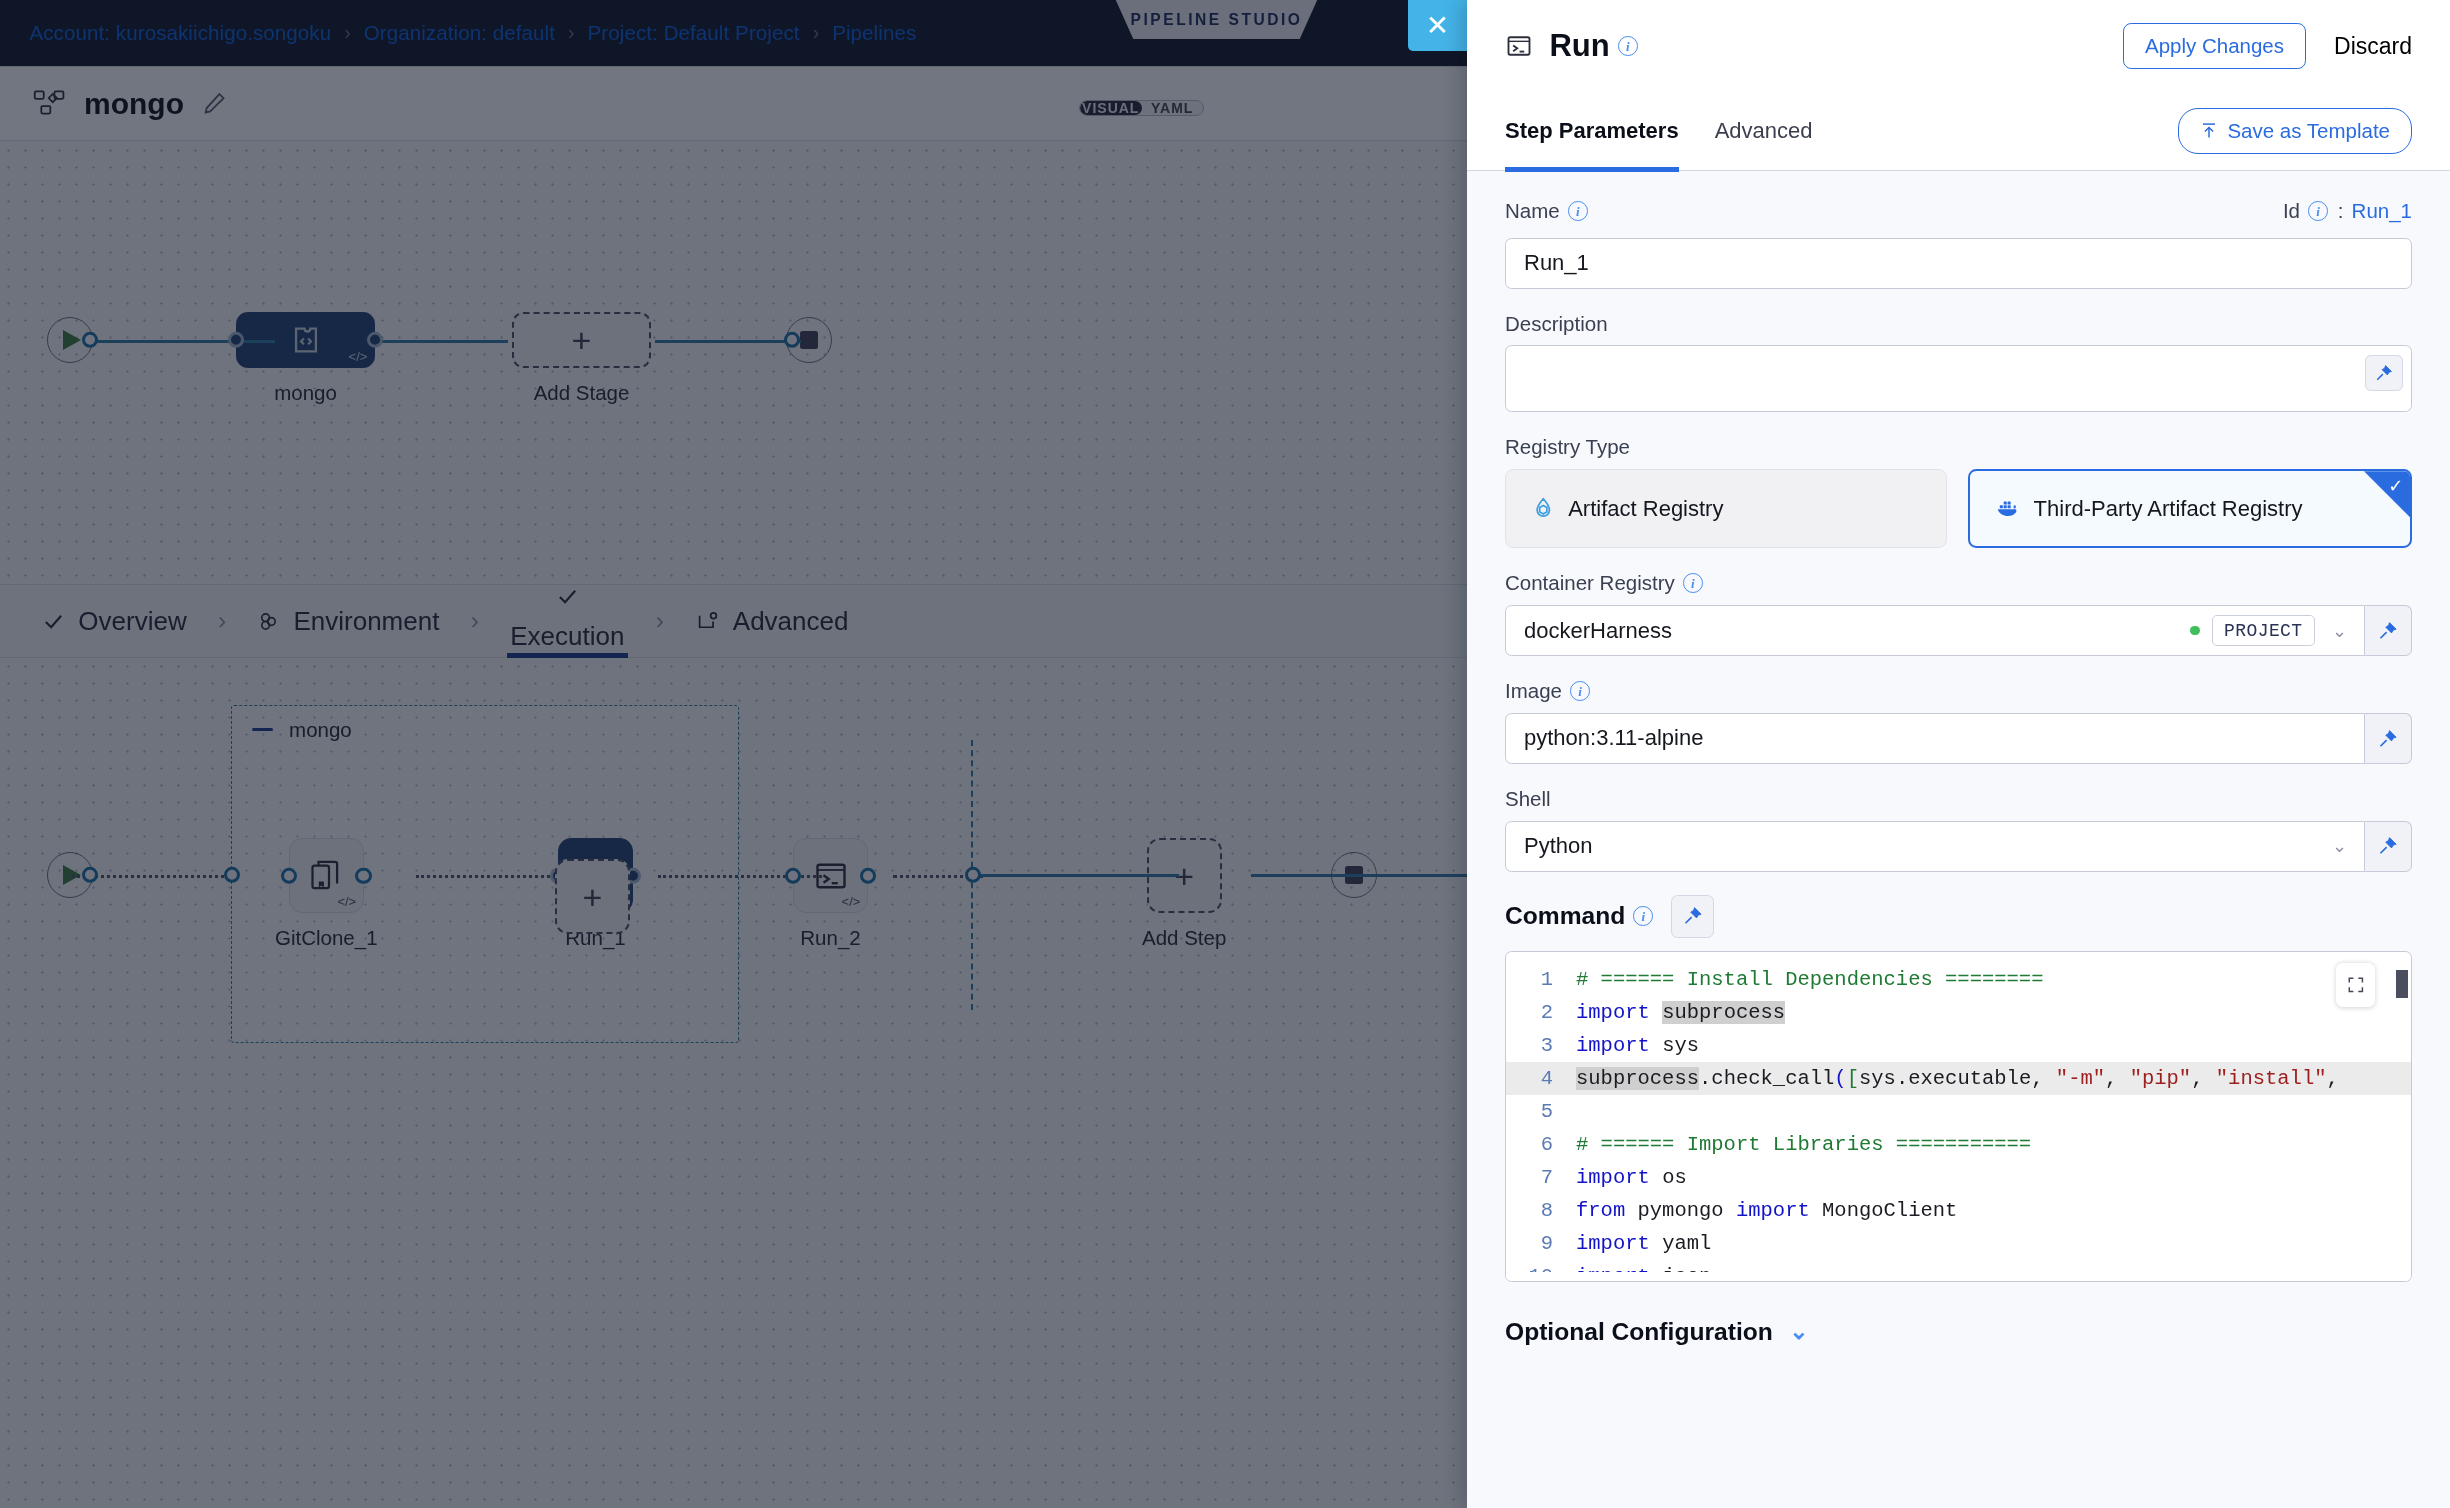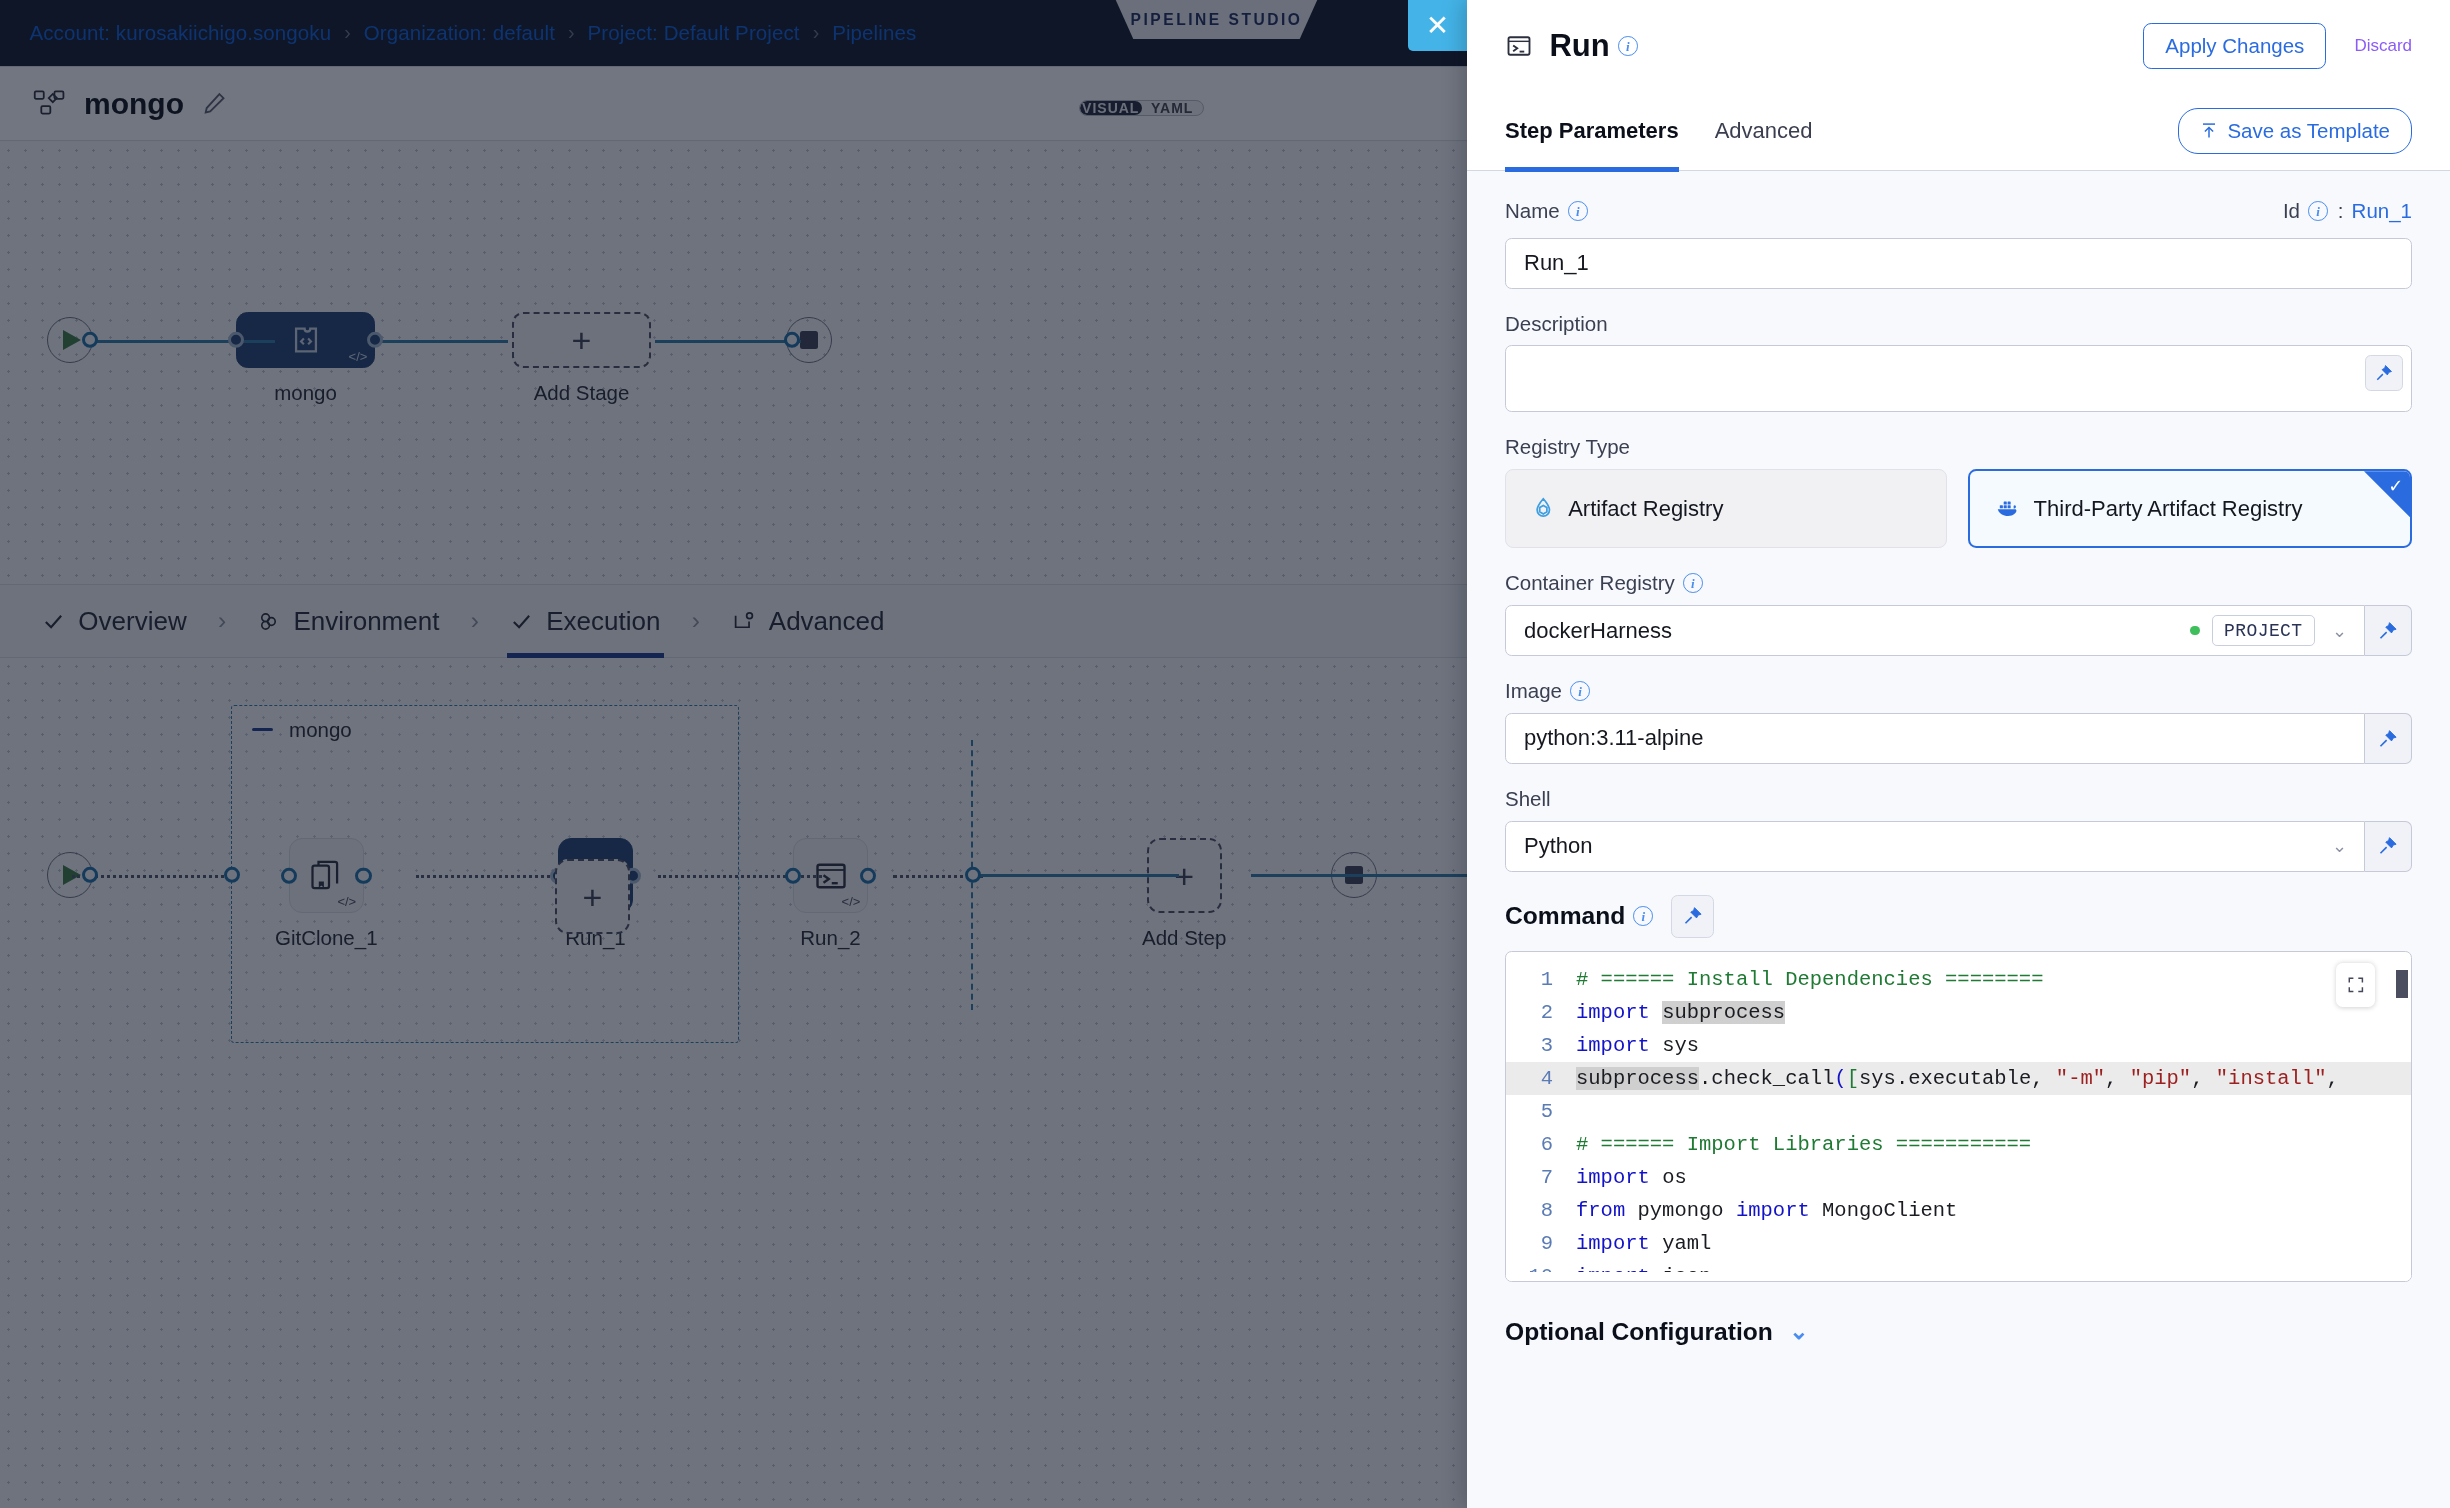--- a/index.html
+++ b/index.html
@@ -79,21 +79,21 @@
     position: absolute; left: 0; top: 584px; width: 1467px; height: 74px;
     background: #eff1f5; border-top: 0.8px solid #d7d9e3; border-bottom: 0.8px solid #d7d9e3;
     display: flex; align-items: center; padding-left: 39px;
   }
   #canvas-bottom { top: 658px; height: 851px; }
 
   .tab-item {
     display: flex; align-items: center; gap: 13px; height: 73px;
     font-size: 26px; color: #272a3a; padding: 0 3.3px; position: relative;
   }
-  .tab-item.active { font-weight: 400; }
+  .tab-item.active { font-weight: 400; flex-direction: column; }
   .tab-item.active::after {
     content: ""; position: absolute; left: 0; right: 0; bottom: 0;
     height: 4.1px; background: #1b3a8f;
   }
   .tab-chevron { color: #8c90a3; font-size: 24.6px; margin: 0 28px; line-height: 1; }
 
   
   .node-wrap { position: absolute; display: flex; flex-direction: column; align-items: center; }
   .node-label { margin-top: 13px; font-size: 20.5px; color: #262938; white-space: nowrap; }
   .node-box {
@@ -164,21 +164,21 @@
     color: #4a8df0; font-size: 13px; font-weight: 700; font-style: italic;
     margin-left: 8.2px; vertical-align: middle; line-height: 1;
     font-family: "Liberation Serif", serif;
   }
   .spacer { flex: 1; }
   .btn-outline {
     border: 1.6px solid #2a6ce0; color: #2a6ce0; background: #fff;
     border-radius: 8.2px; font-size: 20.5px; padding: 9.8px 21px; white-space: nowrap;
     font-family: "Liberation Sans", sans-serif;
   }
-  .btn-link { color: #8b5cf6; font-size: 17px; margin-left: 28px; }
+  .btn-link { color: #000000; font-size: 23px; margin-left: 28px; }
 
   .panel-tabs {
     height: 79px; display: flex; align-items: center; padding: 0 38px;
     background: #ffffff; border-bottom: 1.6px solid #d3d7e2; flex: 0 0 auto;
     position: relative;
   }
   .ptab {
     font-size: 22px; color: #3a3e4e; height: 78px; display: flex; align-items: center;
     margin-right: 36px; position: relative;
   }

